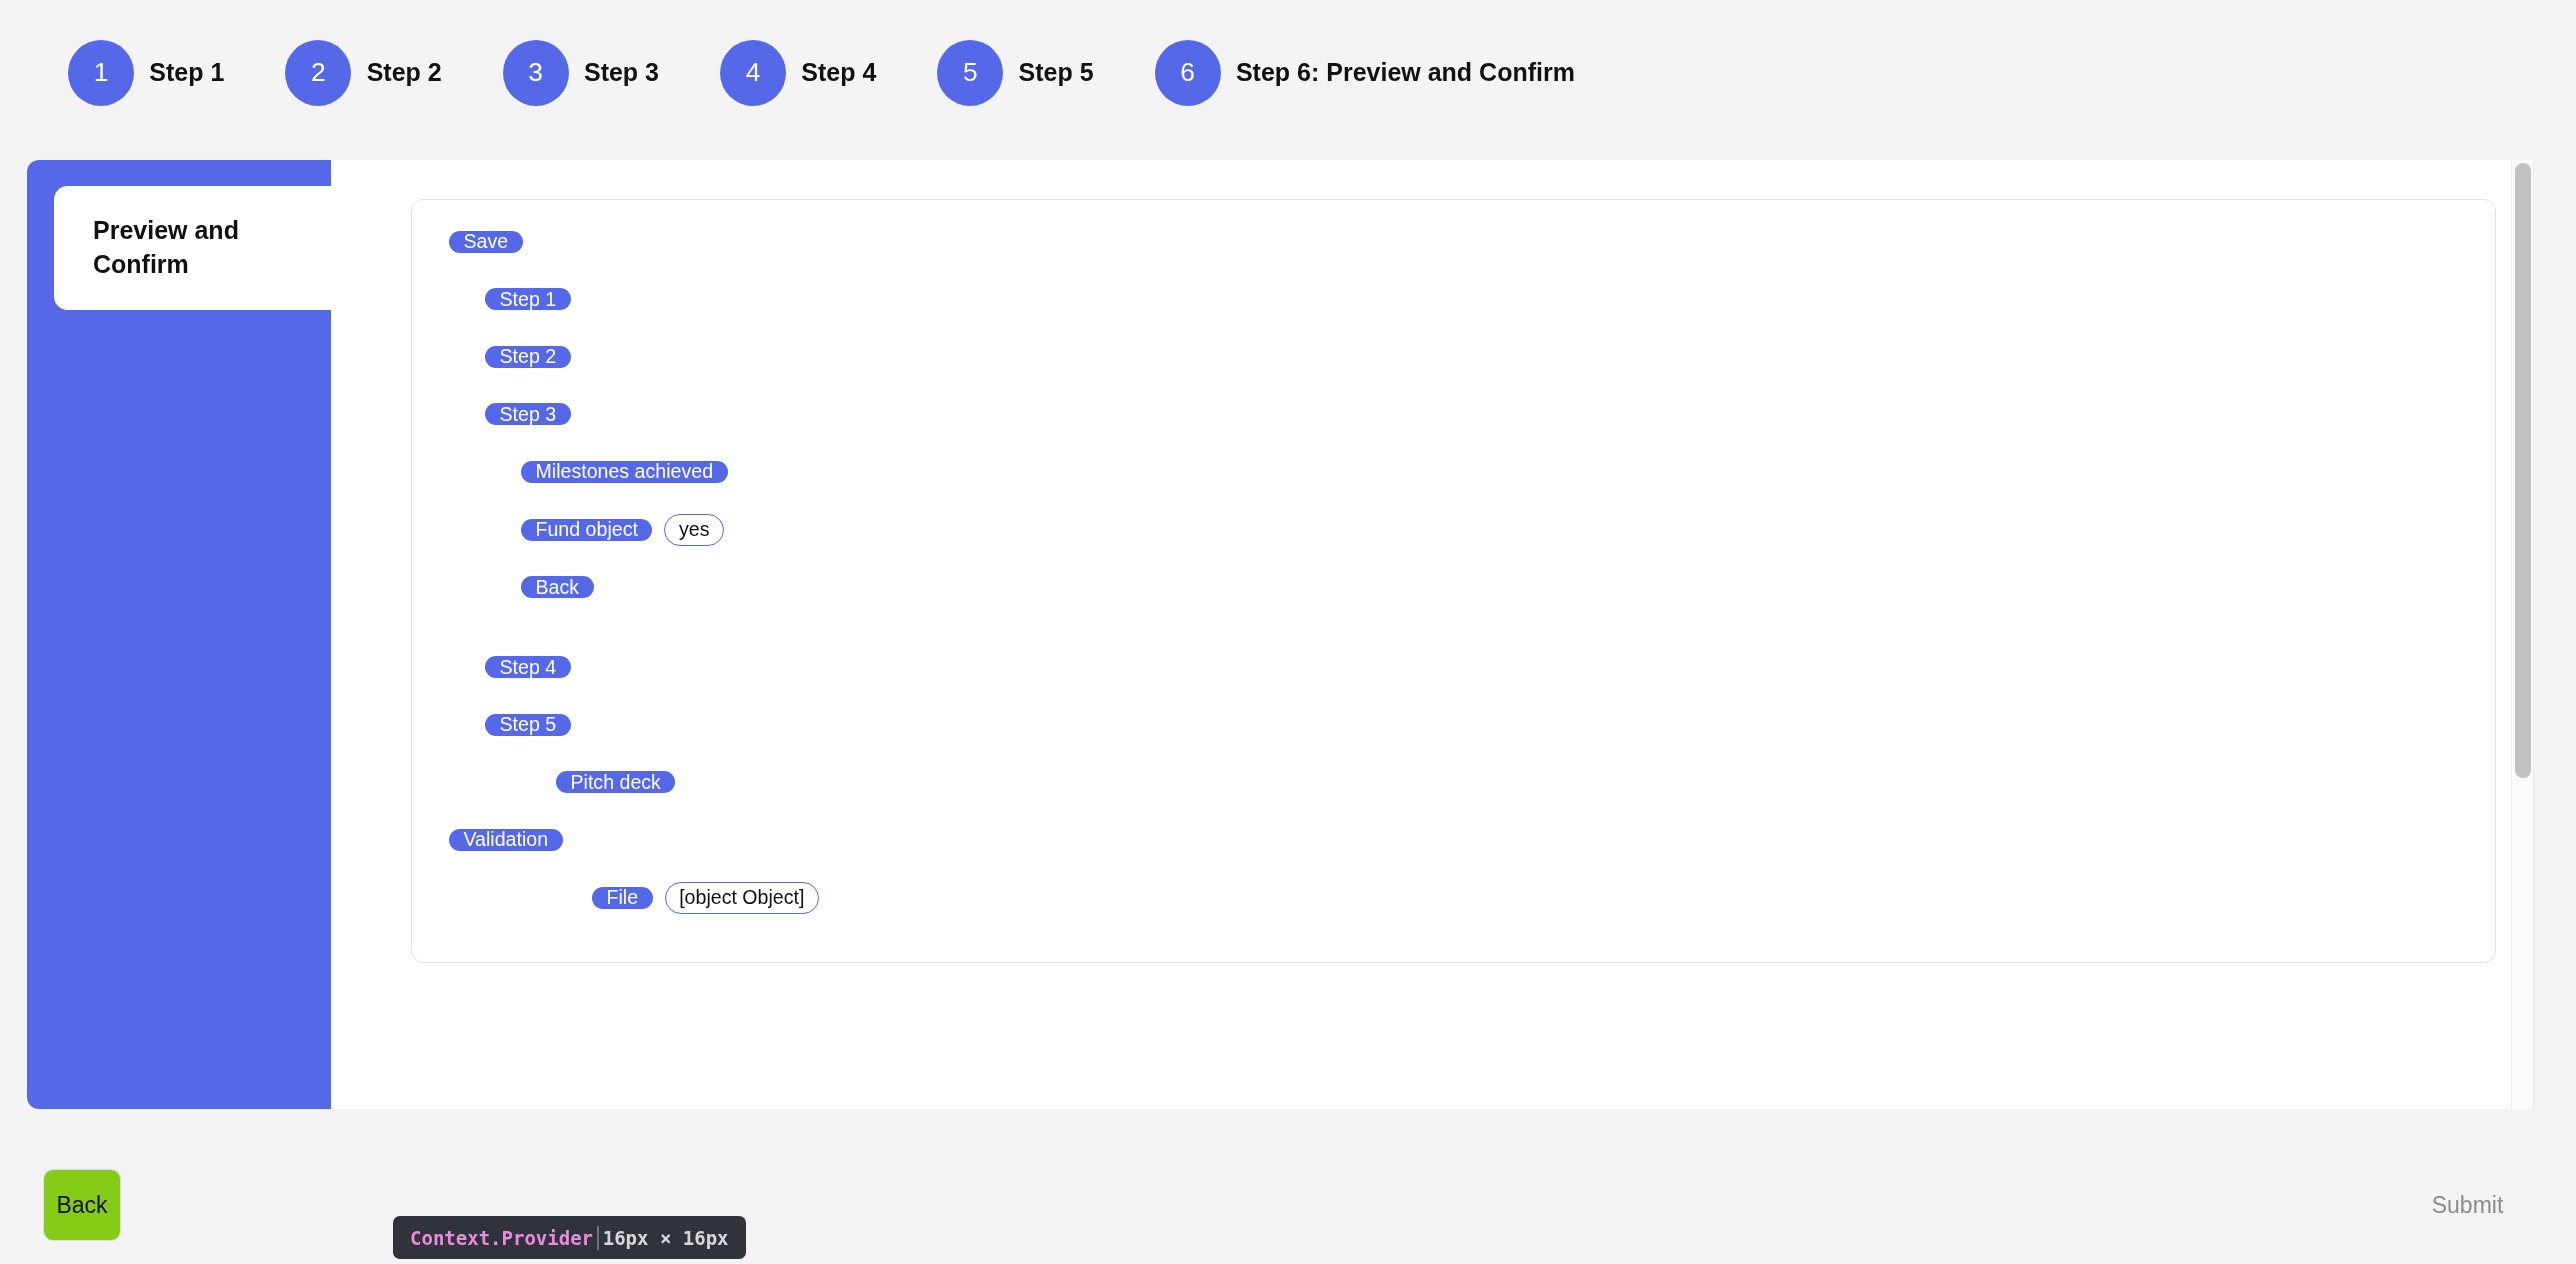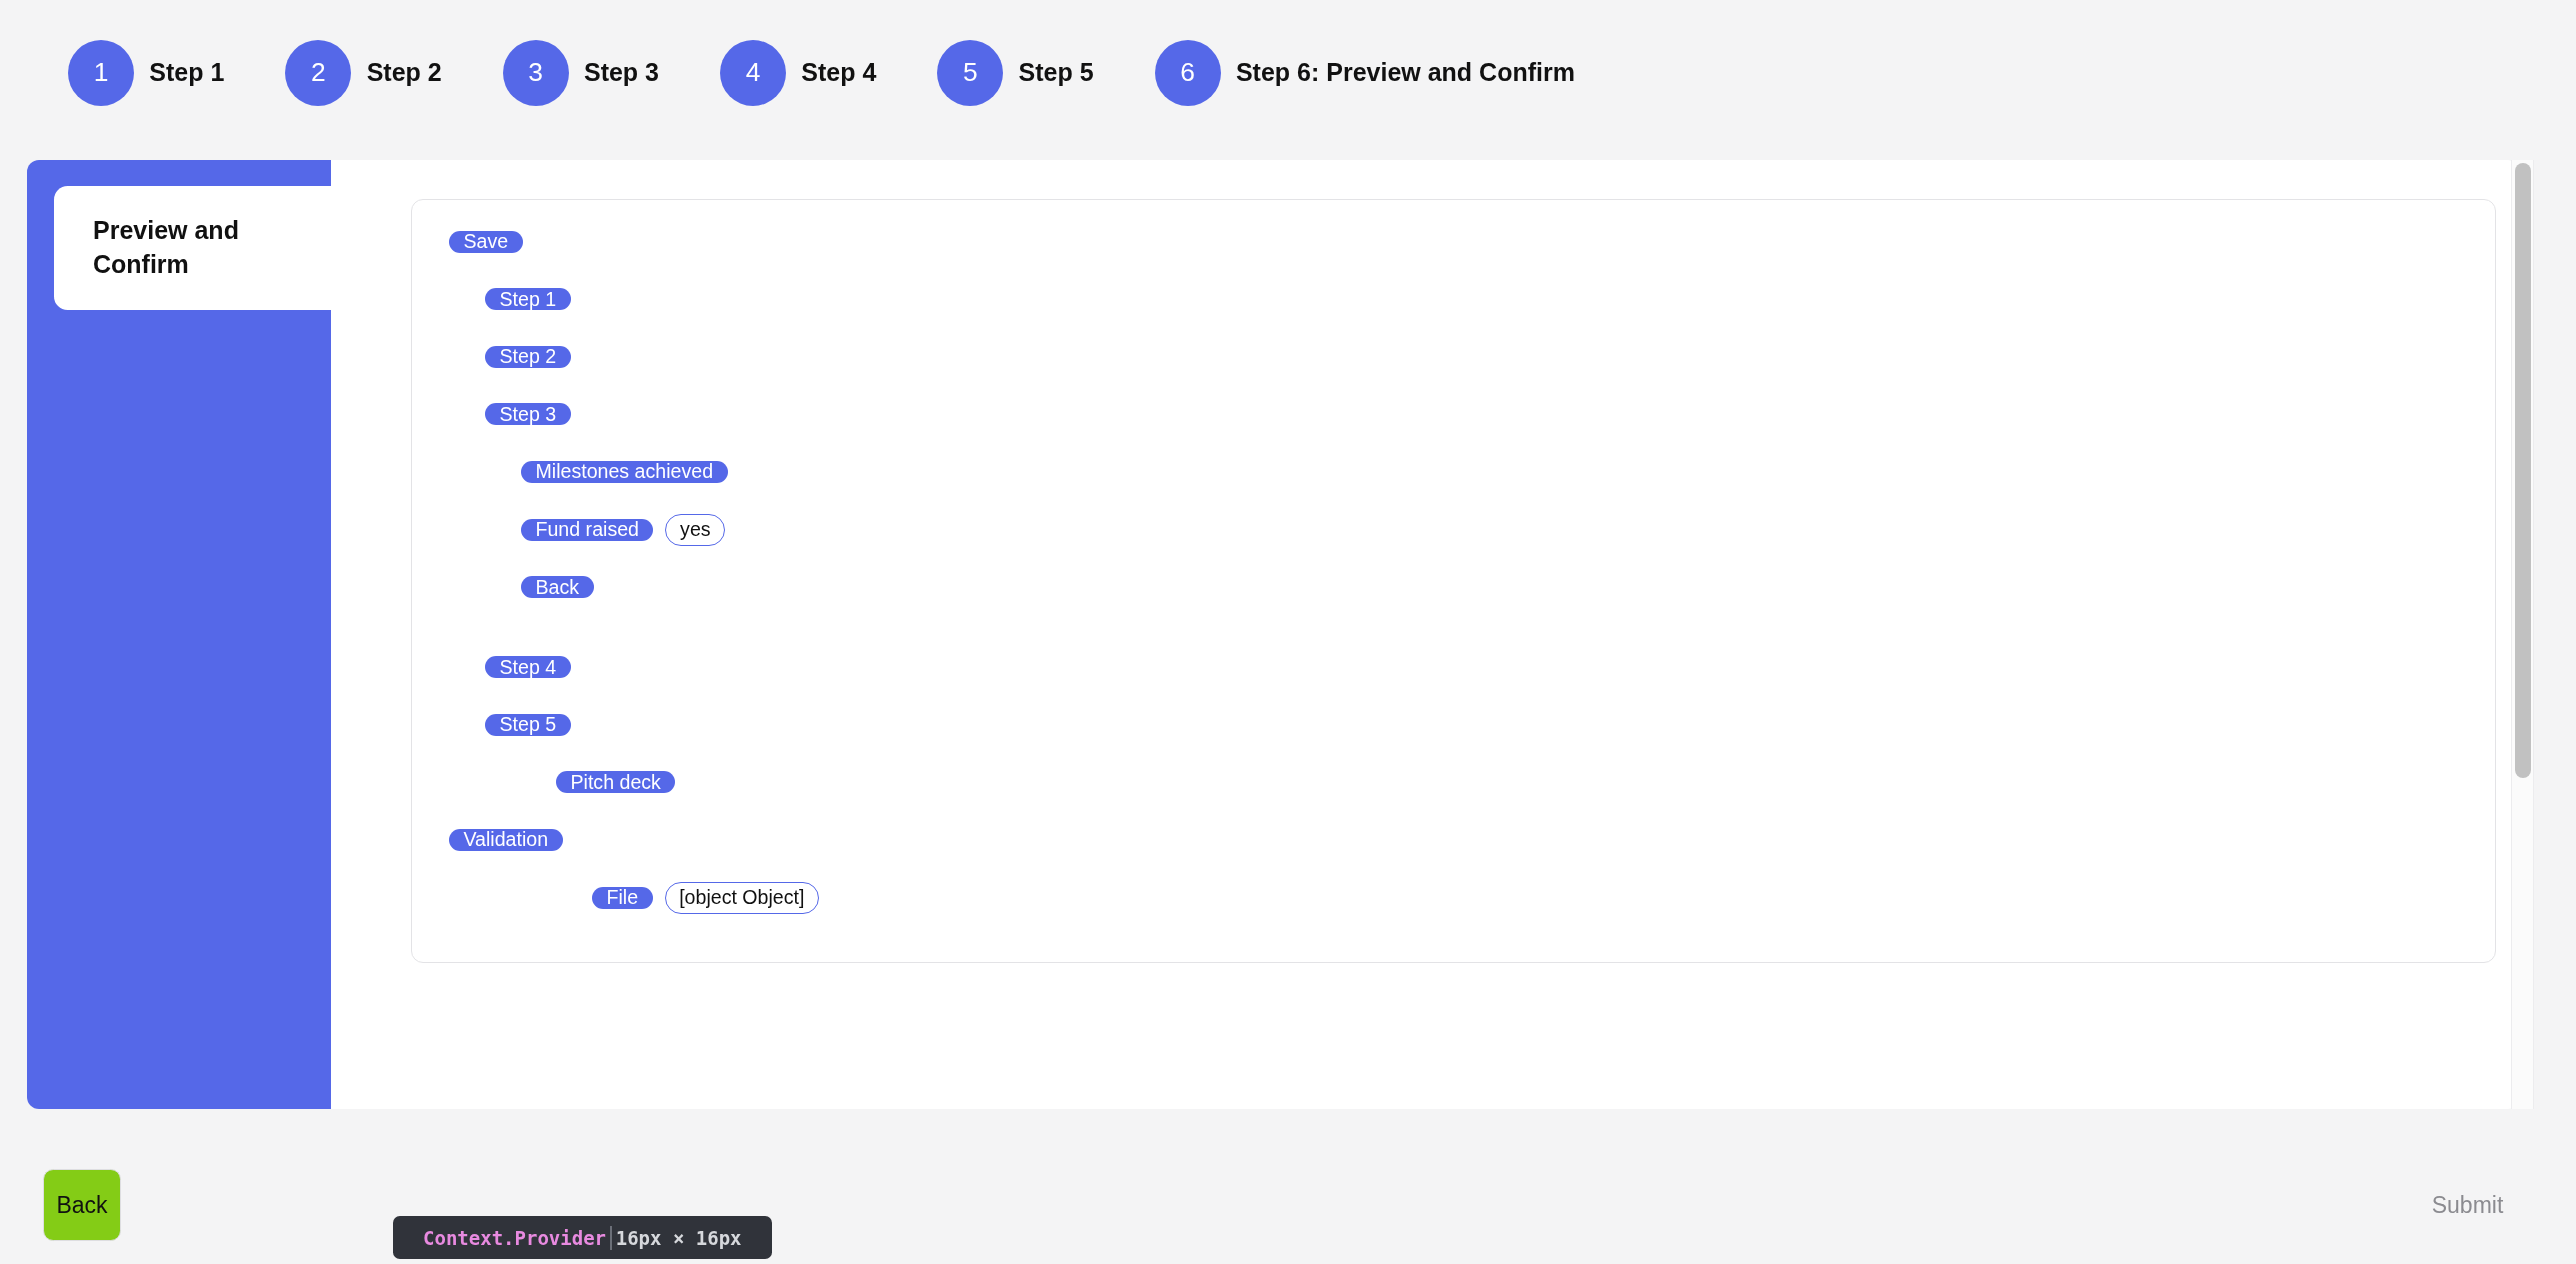--- a/index.html
+++ b/index.html
@@ -142,21 +142,21 @@
     background: transparent; border: none;
     font-family: "Liberation Sans", sans-serif;
     font-size: 23px; color: #8b8b90; cursor: default;
   }
 
   
   .devtool-tip {
     position: absolute; left: 393px; top: 1216px;
     height: 43px; display: flex; align-items: center;
     background: #30333a; border-radius: 6.8px;
-    padding: 0 30px; gap: 4px;
+    padding: 0 17px; gap: 4px;
     font-family: "DejaVu Sans Mono", monospace; font-size: 19px;
   }
   .devtool-name { color: #e88ae0; font-weight: 700; }
   .devtool-sep { width: 1.7px; height: 24px; background: #6b6f78; }
   .devtool-size { color: #d6d8dc; font-weight: 700; }
 </style>
 </head>
 <body>
 
 <div id="root">
@@ -209,21 +209,21 @@
               <div class="tree-row ind-1">
                 <span class="pill">Step 2</span>
               </div>
               <div class="tree-row ind-1">
                 <span class="pill">Step 3</span>
               </div>
               <div class="tree-row ind-2">
                 <span class="pill">Milestones achieved</span>
               </div>
               <div class="tree-row ind-2">
-                <span class="pill">Fund raised</span>
+                <span class="pill">Fund object</span>
                 <span class="pill-value">yes</span>
               </div>
               <div class="tree-row ind-2 gap-after">
                 <span class="pill">Back</span>
               </div>
               <div class="tree-row ind-1">
                 <span class="pill">Step 4</span>
               </div>
               <div class="tree-row ind-1">
                 <span class="pill">Step 5</span>

